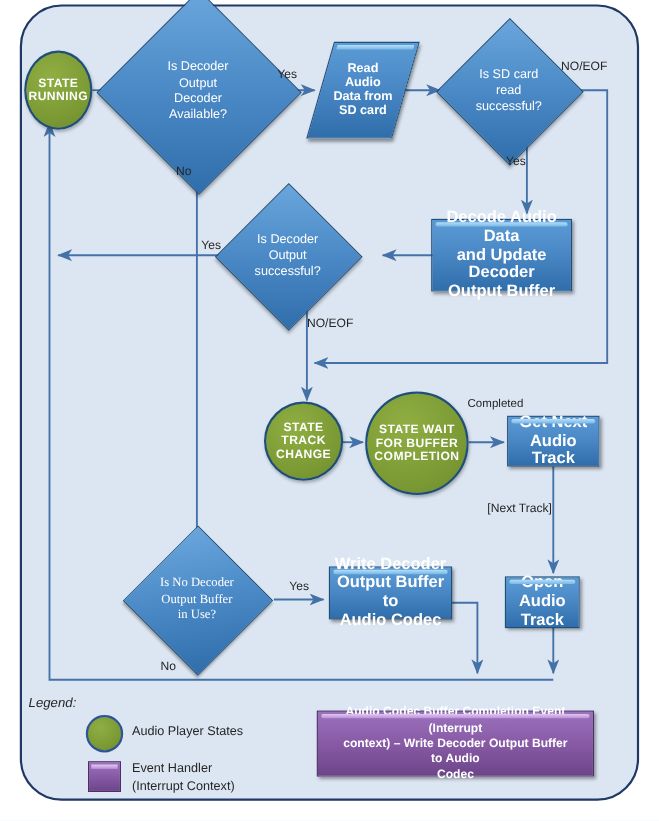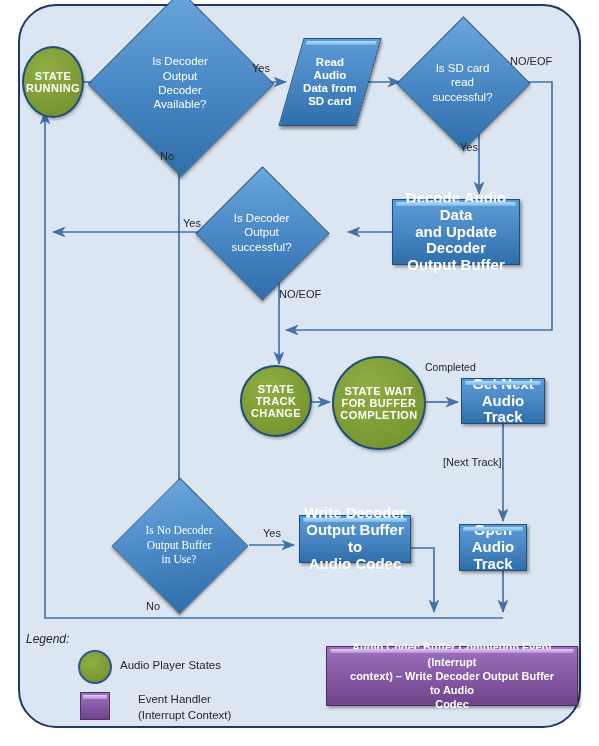--- a/index.html
+++ b/index.html
@@ -62,21 +62,20 @@
   }
 
   
   .purple{
     position:absolute;box-sizing:border-box;display:flex;align-items:center;justify-content:center;
     text-align:center;color:#ffffff;line-height:1.3;font-size:11px;font-weight:bold;
     background:linear-gradient(to bottom,#9b72bd 0%,#8a5ca8 45%,#6d4589 100%);
     border:1px solid #4f2d66;
     box-shadow:2px 2px 3px rgba(0,0,0,.38);
     padding:4px 20px;
-    margin-left:38px;
   }
   .purple::before{content:"";position:absolute;left:3px;right:3px;top:2px;height:4px;
     background:linear-gradient(to bottom,#e2c9f2,#b98fd6);border-radius:2px;}
 
   .elabel{position:absolute;color:#262626;font-size:11px;white-space:nowrap;}
 
   .legend-title{position:absolute;left:26px;top:632px;font-size:12px;font-style:italic;color:#262626;}
   .lg-circle{position:absolute;left:78px;top:650px;width:30px;height:30px;border-radius:50%;
     background:radial-gradient(circle at 38% 32%,#8fae42 0%,#7d9b35 60%,#6d8a2b 100%);
     border:2px solid #2f5597;}
@@ -263,18 +262,18 @@
   <div class="elabel" style="left:279px;top:288px;">NO/EOF</div>
   <div class="elabel" style="left:425px;top:361px;font-size:10.5px;">Completed</div>
   <div class="elabel" style="left:443px;top:456px;">[Next Track]</div>
   <div class="elabel" style="left:263px;top:527px;">Yes</div>
   <div class="elabel" style="left:146px;top:600px;">No</div>
 
   <div class="legend-title">Legend:</div>
   <div class="lg-circle"></div>
   <div class="lg-text" style="left:120px;top:658px;">Audio Player States</div>
   <div class="lg-square"></div>
-  <div class="lg-text" style="left:120px;top:692px;margin-left:18px;">
+  <div class="lg-text" style="left:120px;top:692px;">
     <div>Event Handler</div>
     <div>(Interrupt Context)</div>
   </div>
 
 </div>
 
 </body></html>

